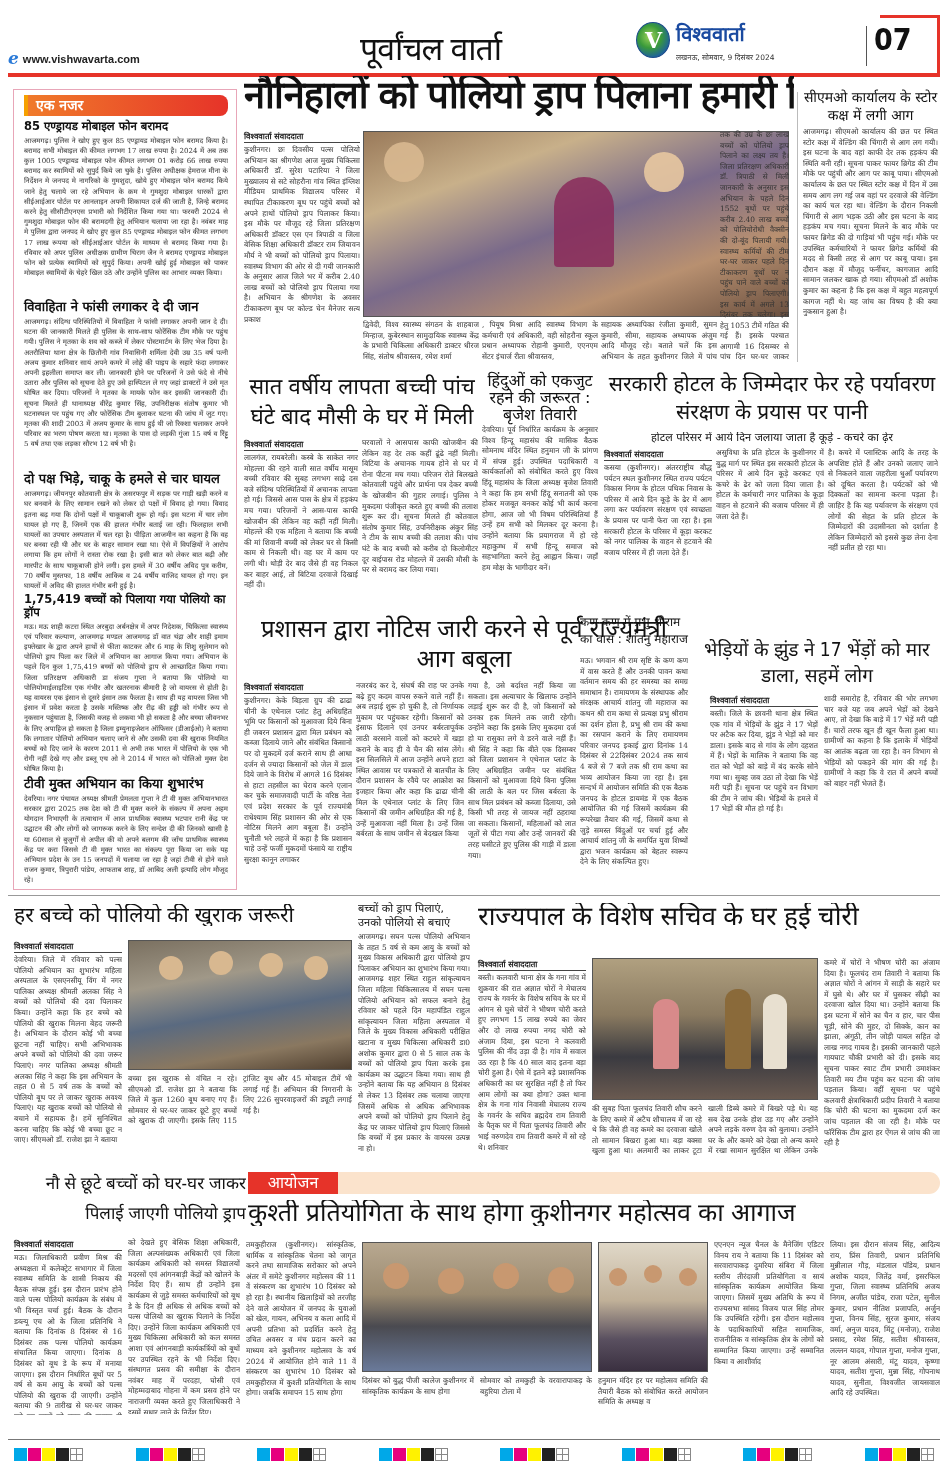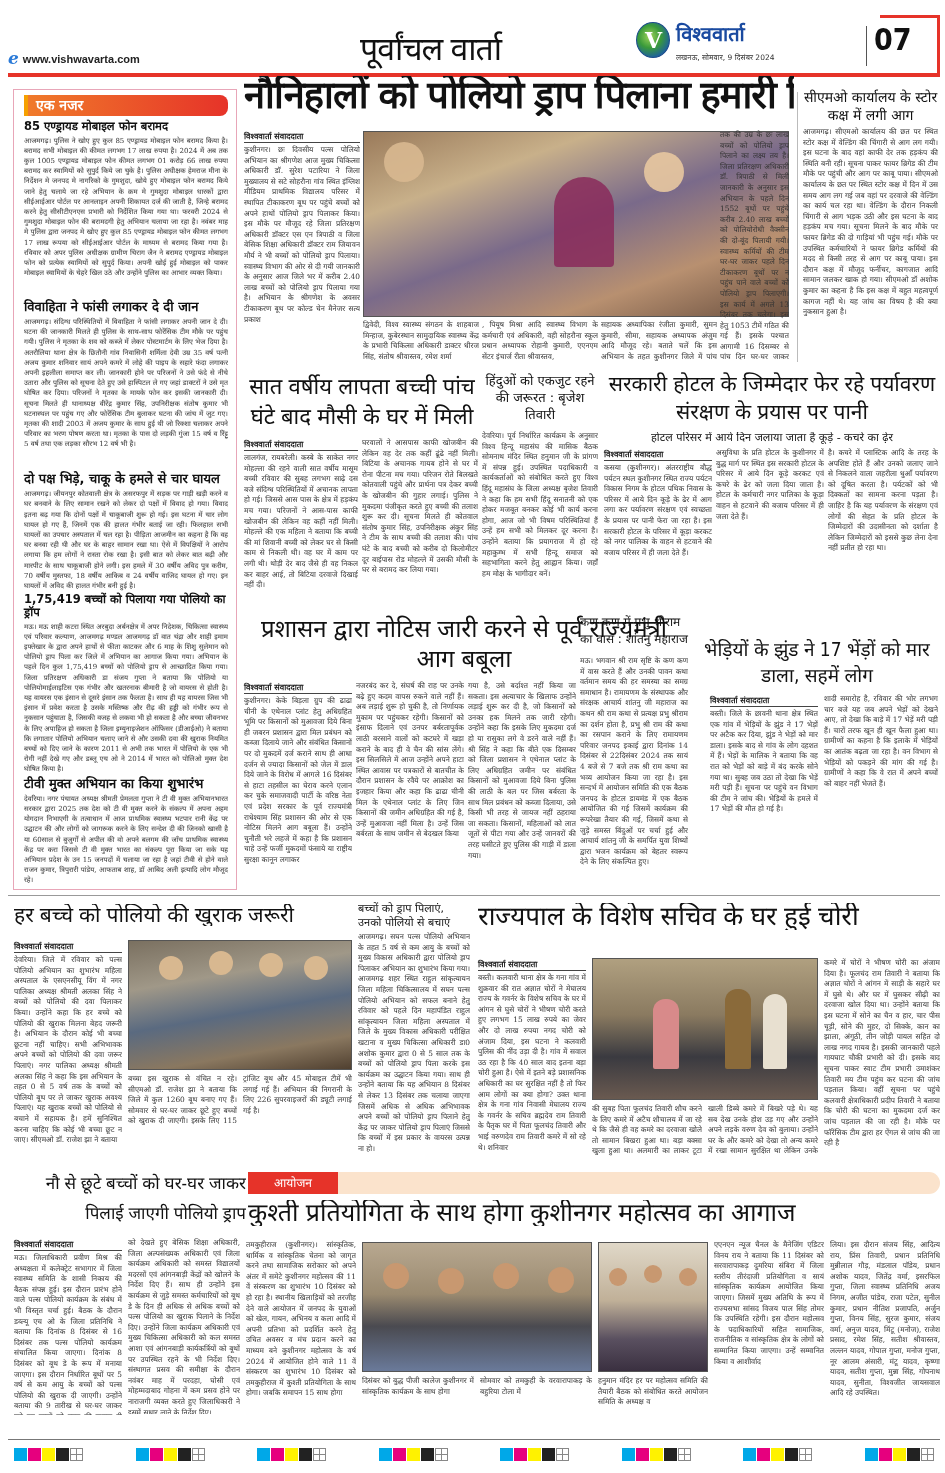--- a/index.html
+++ b/index.html
@@ -86,21 +86,21 @@
 <div class="sep" style="left:797px;top:92px;height:270px;"></div>
 
 <div class="abs hd" style="left:244px;top:372px;width:236px;font-size:22px;line-height:30px;white-space:normal;text-align:center;font-weight:normal;">सात वर्षीय लापता बच्ची पांच घंटे बाद मौसी के घर में मिली</div>
 <div class="col" style="left:244px;top:438px;width:114px;">
   <div class="byline">विश्ववार्ता संवाददाता</div>
   <div class="body" style="height:148px;">लालगंज, रायबरेली। कस्बे के साकेत नगर मोहल्ला की रहने वाली सात वर्षीय मासूम बच्ची रविवार की सुबह लगभग साढ़े दस बजे संदिग्ध परिस्थितियों में अचानक लापता हो गई। जिससे आस पास के क्षेत्र में हड़कंप मच गया। परिजनों ने आस-पास काफी खोजबीन की लेकिन वह कहीं नहीं मिली। मोहल्ले की एक महिला ने बताया कि बच्ची की मां शिवानी बच्ची को लेकर घर से किसी काम से निकली थी। वह घर में काम पर लगी थी। थोड़ी देर बाद जैसे ही वह निकल कर बाहर आई, तो बिटिया दरवाजे दिखाई नहीं दी।</div>
 </div>
 <div class="col body" style="left:362px;top:438px;width:116px;height:160px;">घरवालों ने आसपास काफी खोजबीन की लेकिन वह देर तक कहीं ढूंढे नहीं मिली। बिटिया के अचानक गायब होने से घर में रोना पीटना मच गया। परिजन रोते बिलखते कोतवाली पहुंचे और प्रार्थना पत्र देकर बच्ची के खोजबीन की गुहार लगाई। पुलिस ने मुकदमा पंजीकृत करते हुए बच्ची की तलाश शुरू कर दी। सूचना मिलते ही कोतवाल संतोष कुमार सिंह, उपनिरीक्षक अंकुर सिंह ने टीम के साथ बच्ची की तलाश की। पांच घंटे के बाद बच्ची को करीब दो किलोमीटर दूर बाईपास रोड मोहल्ले में उसकी मौसी के घर से बरामद कर लिया गया।</div>
 
 <div class="col" style="left:482px;top:372px;width:116px;">
-  <div class="hdl" style="font-size:13px;line-height:17px;text-align:center;margin-bottom:8px;">हिंदुओं को एकजुट रहने की जरूरत : बृजेश तिवारी</div>
+  <div class="hdl" style="font-size:16px;line-height:17px;text-align:center;margin-bottom:2px;">हिंदुओं को एकजुट रहने की जरूरत : बृजेश तिवारी</div>
   <div class="body" style="height:186px;">देवरिया। पूर्व निर्धारित कार्यक्रम के अनुसार विश्व हिन्दू महासंघ की मासिक बैठक सोमनाथ मंदिर स्थित हनुमान जी के प्रांगण में संपन्न हुई। उपस्थित पदाधिकारी व कार्यकर्ताओं को संबोधित करते हुए विश्व हिंदू महासंघ के जिला अध्यक्ष बृजेश तिवारी ने कहा कि हम सभी हिंदू सनातनी को एक होकर मजबूत बनकर कोई भी कार्य करना होगा, आज जो भी विषम परिस्थितियां हैं उन्हें हम सभी को मिलकर दूर करना है। उन्होंने बताया कि प्रयागराज में हो रहे महाकुम्भ में सभी हिन्दू समाज को सहभागिता करने हेतु आह्वान किया। जहाँ हम मोक्ष के भागीदार बनें।</div>
 </div>
 
 <div class="abs hd" style="left:604px;top:370px;width:336px;font-size:21px;line-height:28px;white-space:normal;text-align:center;font-weight:normal;">सरकारी होटल के जिम्मेदार फेर रहे पर्यावरण संरक्षण के प्रयास पर पानी</div>
 <div class="abs hdl" style="left:604px;top:432px;width:336px;font-size:11px;text-align:center;white-space:nowrap;overflow:hidden;">होटल परिसर में आये दिन जलाया जाता है कूड़े - कचरे का ढ़ेर</div>
 <div class="col" style="left:604px;top:448px;width:108px;">
   <div class="byline">विश्ववार्ता संवाददाता</div>
   <div class="body" style="height:148px;">कसया (कुशीनगर)। अंतरराष्ट्रीय बौद्ध पर्यटन स्थल कुशीनगर स्थित राज्य पर्यटन विकास निगम के होटल पथिक निवास के परिसर में आये दिन कूड़े के ढेर में आग लगा कर पर्यावरण संरक्षण एवं स्वच्छता के प्रयास पर पानी फेरा जा रहा है। इस सरकारी होटल के परिसर में कूड़ा करकट को नगर पालिका के वाहन से हटवाने की बजाय परिसर में ही जला देते हैं।</div>
 </div>
 <div class="col body" style="left:716px;top:448px;width:108px;height:160px;">असुविधा के प्रति होटल के कुशीनगर में बुद्ध मार्ग पर स्थित इस सरकारी होटल के परिसर में आये दिन कूड़े करकट एवं कचरे के ढेर को जला दिया जाता है। होटल के कर्मचारी नगर पालिका के कूड़ा वाहन से हटवाने की बजाय परिसर में ही जला देते हैं।</div>
@@ -162,21 +162,21 @@
 
 <div class="abs hd" style="left:14px;top:1168px;width:232px;font-size:17px;line-height:30px;white-space:normal;text-align:right;font-weight:normal;">नौ से छूटे बच्चों को घर-घर जाकर पिलाई जाएगी पोलियो ड्राप</div>
 <div class="col" style="left:14px;top:1238px;width:108px;">
   <div class="byline">विश्ववार्ता संवाददाता</div>
   <div class="body" style="height:162px;">मऊ। जिलाधिकारी प्रवीण मिश्र की अध्यक्षता में कलेक्ट्रेट सभागार में जिला स्वास्थ्य समिति के शासी निकाय की बैठक संपन्न हुई। इस दौरान प्रारंभ होने वाले पल्स पोलियो कार्यक्रम के संबंध में भी विस्तृत चर्चा हुई। बैठक के दौरान डब्ल्यू एच ओ के जिला प्रतिनिधि ने बताया कि दिनांक 8 दिसंबर से 16 दिसंबर तक पल्स पोलियो कार्यक्रम संचालित किया जाएगा। दिनांक 8 दिसंबर को बूथ डे के रूप में मनाया जाएगा। इस दौरान निर्धारित बूथों पर 5 वर्ष से कम आयु के बच्चों को पल्स पोलियो की खुराक दी जाएगी। उन्होंने बताया की 9 तारीख से घर-घर जाकर छूटे हुए बच्चों को पल्स की खुराक दी जाएगी। जिलाधिकारी ने पल्स पोलियो कार्यक्रम</div>
 </div>
 <div class="col body" style="left:128px;top:1238px;width:112px;height:176px;">को देखते हुए बेसिक शिक्षा अधिकारी, जिला अल्पसंख्यक अधिकारी एवं जिला कार्यक्रम अधिकारी को समस्त विद्यालयों मदरसों एवं आंगनबाड़ी केंद्रों को खोलने के निर्देश दिए हैं। साथ ही उन्होंने इस कार्यक्रम से जुड़े समस्त कर्मचारियों को बूथ डे के दिन ही अधिक से अधिक बच्चों को पल्स पोलियो का खुराक पिलाने के निर्देश दिए। उन्होंने जिला कार्यक्रम अधिकारी एवं मुख्य चिकित्सा अधिकारी को कल समस्त आशा एवं आंगनबाड़ी कार्यकर्त्रियों को बूथों पर उपस्थित रहने के भी निर्देश दिए। संस्थागत प्रसव की समीक्षा के दौरान नवंबर माह में परदहा, घोसी एवं मोहम्मदाबाद गोहना में कम प्रसव होने पर नाराजगी व्यक्त करते हुए जिलाधिकारी ने इसमें सुधार लाने के निर्देश दिए।</div>
 
 <div class="abs" style="left:248px;top:1172px;width:692px;height:22px;background:#fbe3cc;border-radius:0 11px 11px 0;">
   <div style="position:absolute;left:0;top:0;width:90px;height:22px;background:#e63329;text-align:center;">
-    <span style="font-family:Liberation Sans, sans-serif;color:#fff;font-size:12px;line-height:22px;">आयोजन</span>
+    <span style="font-family:Liberation Sans, sans-serif;color:#fff;font-size:16px;line-height:22px;">आयोजन</span>
   </div>
 </div>
 <div class="abs hd" style="left:248px;top:1200px;width:692px;font-size:25px;font-weight:normal;">कुश्ती प्रतियोगिता के साथ होगा कुशीनगर महोत्सव का आगाज</div>
 <div class="col body" style="left:246px;top:1240px;width:110px;height:176px;">तमकुहीराज (कुशीनगर)। सांस्कृतिक, धार्मिक व सांस्कृतिक चेतना को जागृत करने तथा सामाजिक सरोकार को अपने अंतर में समेटे कुशीनगर महोत्सव की 11 वें संस्करण का शुभारंभ 10 दिसंबर को हो रहा है। स्थानीय खिलाड़ियों को तरजीह देने वाले आयोजन में जनपद के युवाओं को खेल, गायन, अभिनय व कला आदि में अपनी प्रतिभा को प्रदर्शित करने हेतु उचित अवसर व मंच प्रदान करने का माध्यम बने कुशीनगर महोत्सव के वर्ष 2024 में आयोजित होने वाले 11 वें संस्करण का शुभारंभ 10 दिसंबर को तमकुहीराज में कुश्ती प्रतियोगिता के साथ होगा। जबकि समापन 15 साथ होगा</div>
 <div class="abs photo" style="left:362px;top:1242px;width:230px;height:130px;background:linear-gradient(180deg,#b8a890 0%,#9a8a70 40%,#4a4a50 65%,#6a7a9a 100%);">
   <div style="position:absolute;left:20px;top:20px;width:26px;height:26px;background:#c89870;border-radius:50%;"></div>
   <div style="position:absolute;left:75px;top:25px;width:26px;height:26px;background:#c89870;border-radius:50%;"></div>
   <div style="position:absolute;left:130px;top:20px;width:26px;height:26px;background:#c89870;border-radius:50%;"></div>
   <div style="position:absolute;left:185px;top:24px;width:26px;height:26px;background:#c89870;border-radius:50%;"></div>
 </div>

